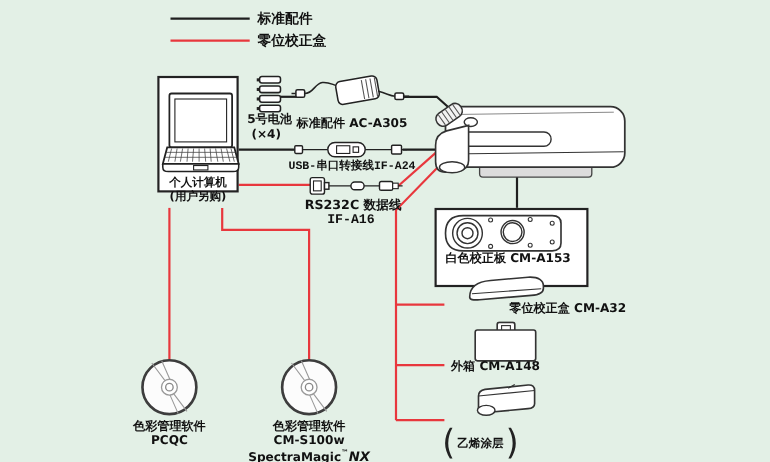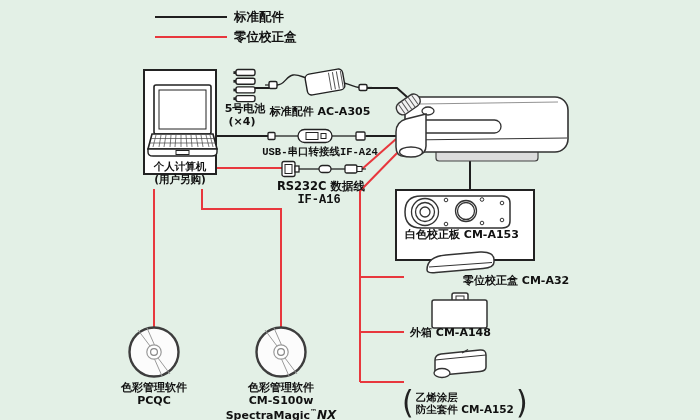--- a/index.html
+++ b/index.html
@@ -203,21 +203,20 @@
     <path d="M7,28 L7,17 Q7,12 13,11 L52,7 Q58,6.5 58,12 L58,24 Q58,28 52,28.5 L14,32 Q7,32.5 7,28 Z" fill="#ffffff" stroke="#333" stroke-width="1.5"></path>
     <path d="M7,17 L58,12" stroke="#333" stroke-width="1" fill="none"></path>
     <path d="M34,10 L40,6.5" stroke="#333" stroke-width="1.2" fill="none"></path>
     <ellipse cx="14" cy="30" rx="8" ry="4.5" fill="#ffffff" stroke="#333" stroke-width="1.3"></ellipse>
   </svg>
 
   <div class="vinyl-wrap" style="left:402px;top:389px;">
     <span class="paren">(</span>
     <span class="vinyl-lines">
       <span>乙烯涂层</span>
-      <span>防尘套件 CM-A152</span>
     </span>
     <span class="paren">)</span>
   </div>
 
   <svg class="gfx" style="left:126px;top:324px;" width="56" height="56" viewBox="0 0 56 56">
     <circle cx="28" cy="28" r="24.5" fill="#fcfcfc" stroke="#3d3d3d" stroke-width="2.4"></circle>
     <g stroke="#9a9a9a" stroke-width="1" fill="none">
       <path d="M24,22 L12,6 M28.5,21 L21,4"></path>
       <path d="M32,34 L44,50 M28.5,35 L36,52"></path>
     </g>

